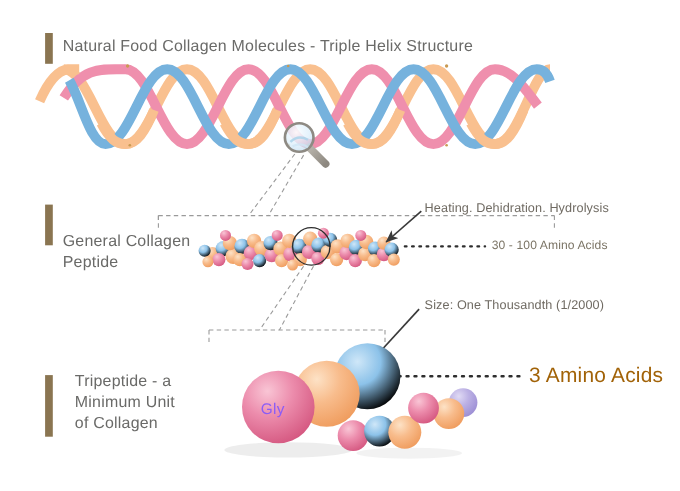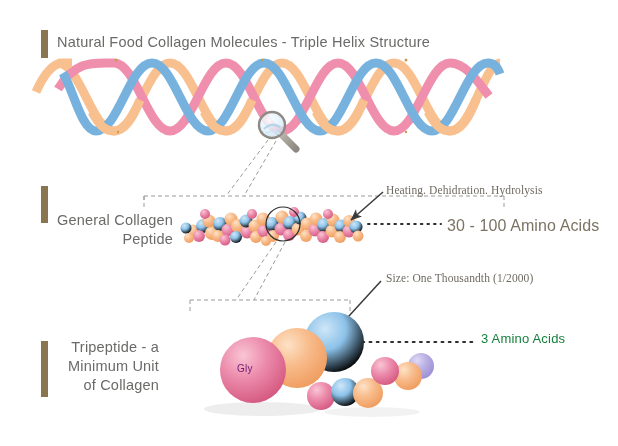--- a/index.html
+++ b/index.html
@@ -7,69 +7,67 @@
     padding: 0;
     background: #ffffff;
   }
   #stage {
     position: relative;
     width: 618px;
     height: 446px;
     background: #ffffff;
     overflow: hidden;
     font-family: "Liberation Sans", sans-serif;
-    text-align: right;
   }
   .accent-bar {
     position: absolute;
     width: 7px;
     background: #8a7551;
   }
   .section-title {
     position: absolute;
     color: #6a6a68;
     font-size: 14.5px;
     line-height: 19px;
     letter-spacing: 0.2px;
     white-space: pre-line;
   }
   .callout-text {
     position: absolute;
     color: #6f6a62;
     font-size: 11.5px;
     letter-spacing: 0.1px;
     white-space: nowrap;
-    font-family: Liberation Serif, serif;
   }
   .big-callout {
     position: absolute;
-    color: #15803d;
-    font-size: 13px;
+    color: #a16207;
+    font-size: 19px;
     letter-spacing: 0.2px;
     white-space: nowrap;
   }
   .mid-callout {
     position: absolute;
     color: #7b7465;
-    font-size: 16px;
+    font-size: 11px;
     letter-spacing: 0.1px;
     white-space: nowrap;
   }
   svg.layer {
     position: absolute;
     left: 0;
     top: 0;
     width: 618px;
     height: 446px;
     pointer-events: none;
   }
   .gly-label {
     position: absolute;
-    color: #701a75;
-    font-size: 10px;
+    color: #8b5cf6;
+    font-size: 14px;
     letter-spacing: 0.3px;
   }
 </style>
 </head>
 <body>
 
 <div id="stage">
 
   <svg class="layer" viewBox="0 0 618 446">
     <defs>

